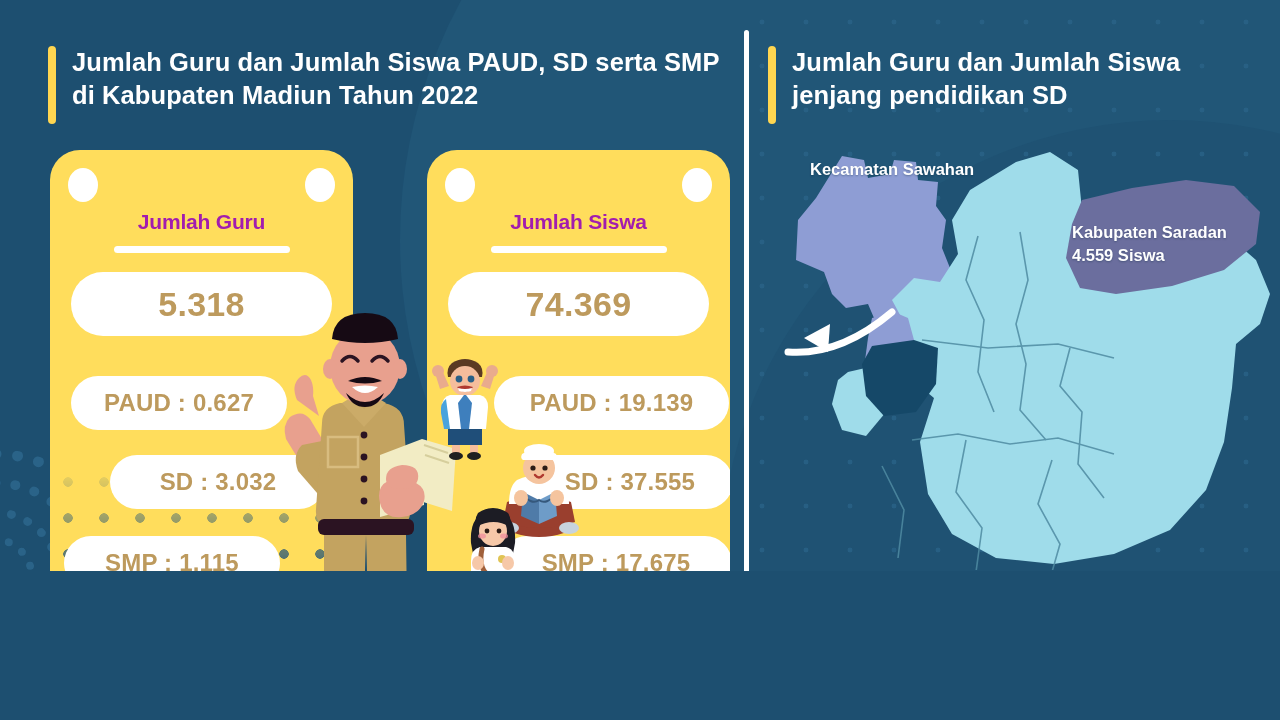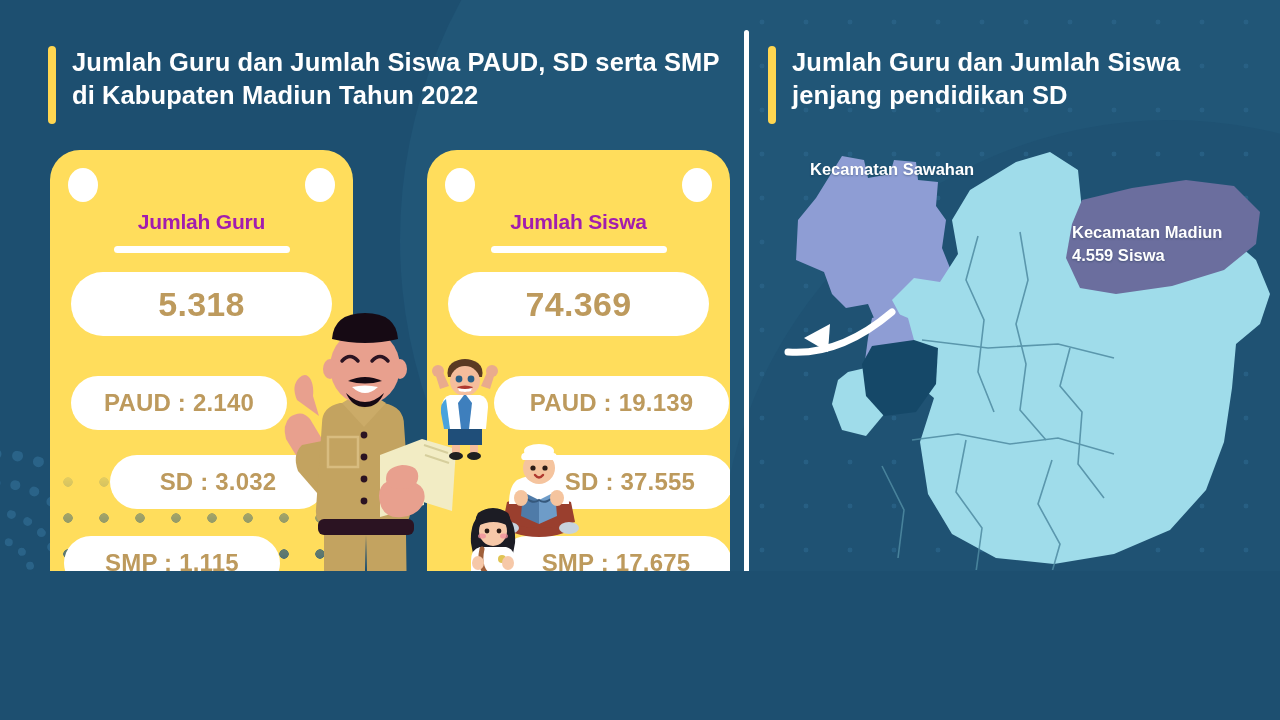--- a/index.html
+++ b/index.html
@@ -158,21 +158,21 @@
 
   <div class="divider"></div>
 
   <div class="card" id="card-guru">
     <div class="card-dots fade"></div>
     <div class="punch left"></div>
     <div class="punch right"></div>
     <div class="card-title">Jumlah Guru</div>
     <div class="card-rule"></div>
     <div class="pill big" id="guru-total">5.318</div>
-    <div class="pill small" id="guru-paud">PAUD : 2.140</div>
+    <div class="pill small" id="guru-paud">PAUD : 0.627</div>
     <div class="pill small" id="guru-sd">SD : 3.032</div>
     <div class="pill small" id="guru-smp">SMP : 1.115</div>
   </div>
 
   <div class="card" id="card-siswa">
     <div class="punch left"></div>
     <div class="punch right"></div>
     <div class="card-title">Jumlah Siswa</div>
     <div class="card-rule"></div>
     <div class="pill big" id="siswa-total">74.369</div>
@@ -313,18 +313,18 @@
     <g>
       <path d="M140 172 q-52 44 -104 40" fill="none" stroke="#ffffff" stroke-width="7" stroke-linecap="round"></path>
       <path d="M52 198 l26 -14 l-2 28 z" fill="#ffffff"></path>
     </g>
   </svg>
 
   <div class="map-label" id="label-sawahan">
     <div>Kecamatan Sawahan</div>
   </div>
   <div class="map-label" id="label-saradan">
-    <div>Kecamatan Madiun</div>
+    <div>Kabupaten Saradan</div>
     <div>4.559 Siswa</div>
   </div>
 
 
 </div>
 
 </body></html>

